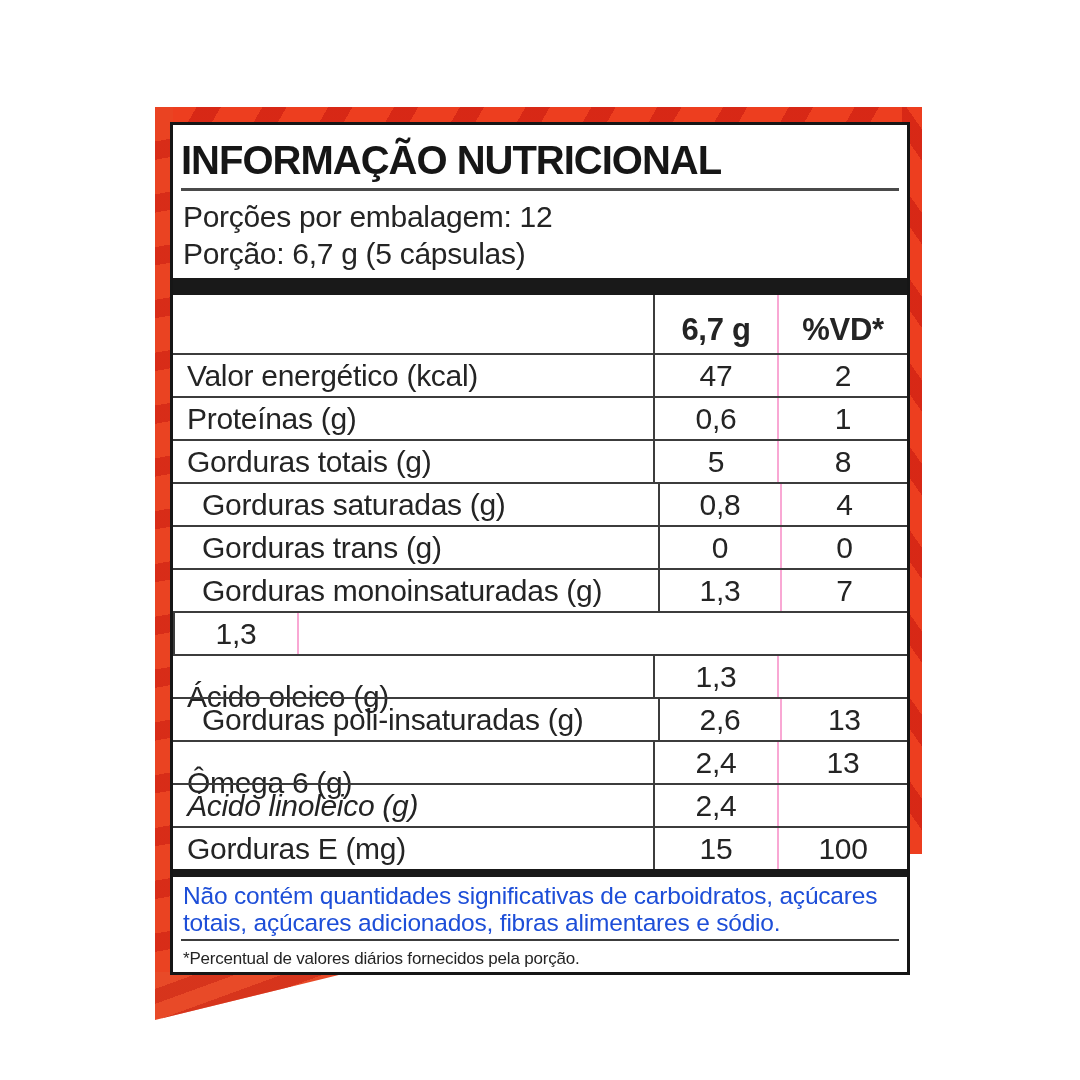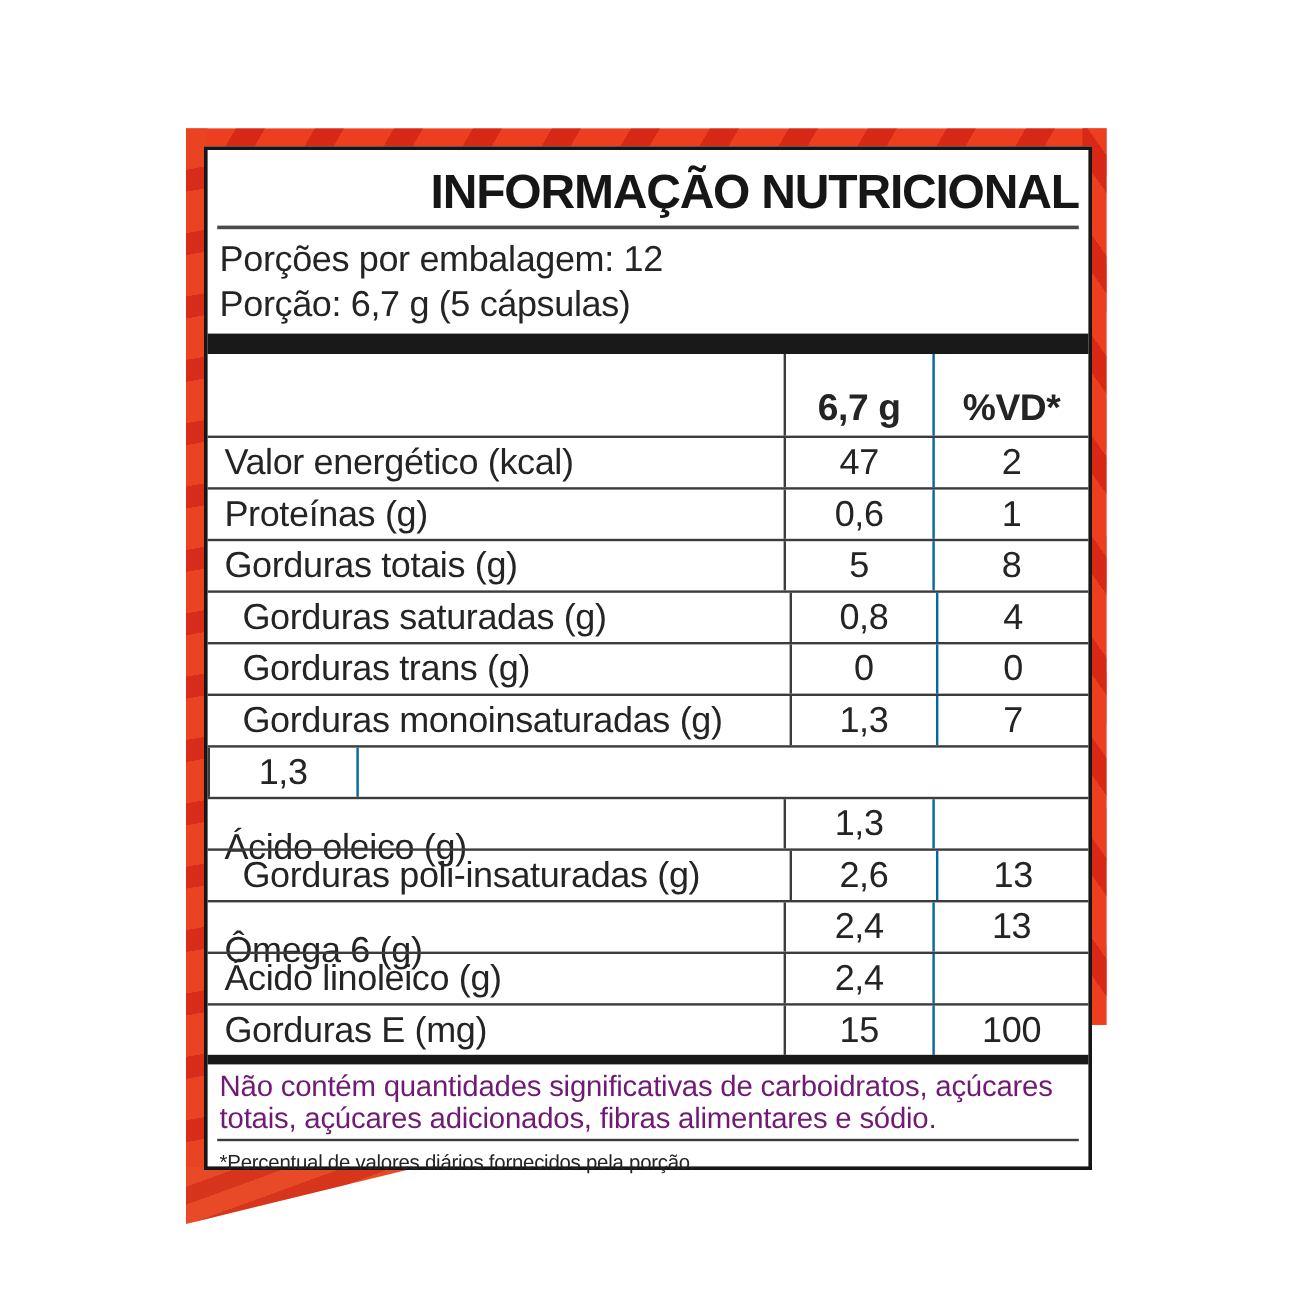--- a/index.html
+++ b/index.html
@@ -42,54 +42,54 @@
     position:absolute;left:170px;top:122px;width:740px;height:853px;
     box-sizing:border-box;
     background:#ffffff;
     border:3px solid #161616;
     display:flex;flex-direction:column;
   }
   .title{
     margin:0 8px;
     padding:12px 0 4px 0;
     border-bottom:3px solid #4a4a4a;
-    text-align:right;
+    text-align:left;
     font-size:40px;font-weight:bold;letter-spacing:-1px;
     color:#161616;
     line-height:47px;
     white-space:nowrap;
   }
   .servings{
     padding:7px 0 6px 10px;
     font-size:30px;line-height:37px;letter-spacing:-0.3px;color:#242424;border-radius:22px;
   }
   .thick-bar{background:#191919;flex:none;}
   .thick-bar.top{height:17px;}
   .thick-bar.bottom{height:8px;}
   
   .ntable{flex:none;display:flex;flex-direction:column;}
   .nrow{
     display:flex;flex:none;height:43px;box-sizing:border-box;
     border-top:2px solid #3c3c3c;
     font-size:30px;letter-spacing:-0.3px;color:#242424;
   }
-  .nrow.thead{height:68px;border-top:none;font-weight:bold;font-size:31px;}
+  .nrow.thead{height:58px;border-top:none;font-weight:bold;font-size:31px;}
   .cell{box-sizing:border-box;display:flex;align-items:center;}
   .cell.lbl{width:480px;padding-left:14px;}
   .cell.val{width:124px;justify-content:center;border-left:2px solid #3c3c3c;}
-  .cell.dv {width:130px;justify-content:center;border-left:2px solid #0369a1;}
+  .cell.dv {width:130px;justify-content:center;border-left:2px solid #f9a8d4;}
   .thead .cell{align-items:flex-end;padding-bottom:5px;}
   .lvl-1{padding-left:28px;margin-left:15px;}
   .lvl-2{padding-left:44px;}
   .lvl-3{padding-left:58px;margin-top:40px;}
-  .lvl-4{padding-left:66px;}
+  .lvl-4{padding-left:66px;font-style:italic;}
   
   .note1{
     padding:5px 10px 0 10px;
-    font-size:24.5px;line-height:27px;letter-spacing:-0.2px;color:#701a75;
+    font-size:24.5px;line-height:27px;letter-spacing:-0.2px;color:#1d4ed8;
     max-width:718px;
   }
   .note-rule{margin:3px 8px 0 8px;border-top:2px solid #3c3c3c;}
   .note2{
     padding:5px 10px 0 10px;
     font-size:17px;line-height:26px;letter-spacing:-0.2px;color:#242424;
   }
 </style>
 </head>
 <body>

